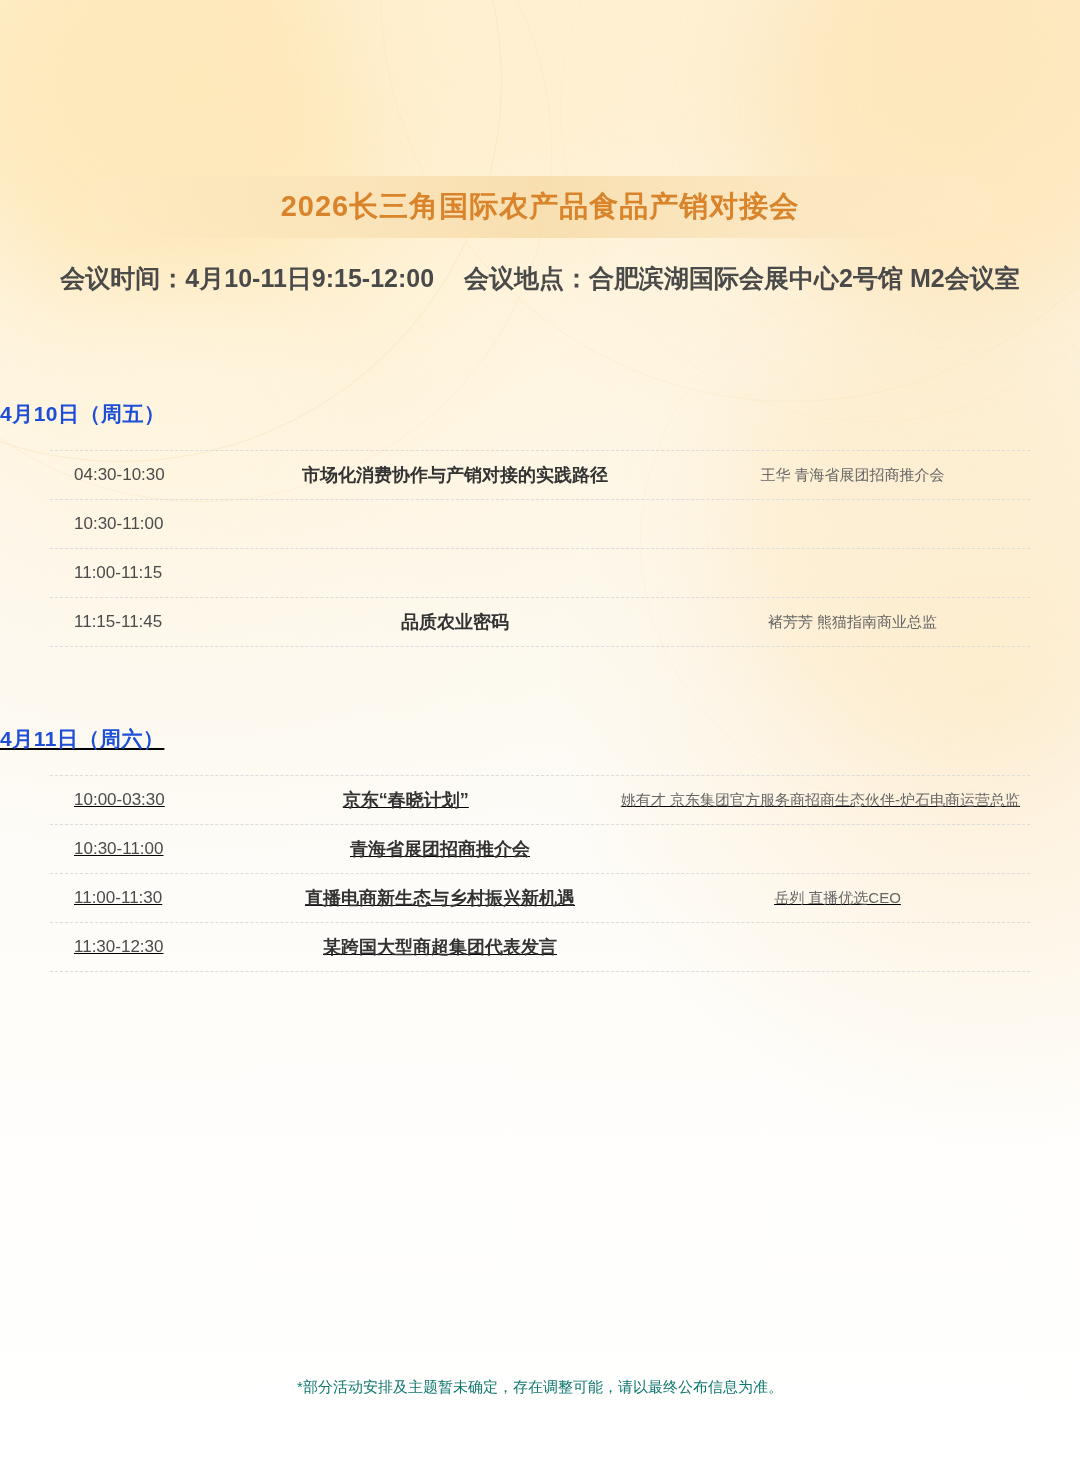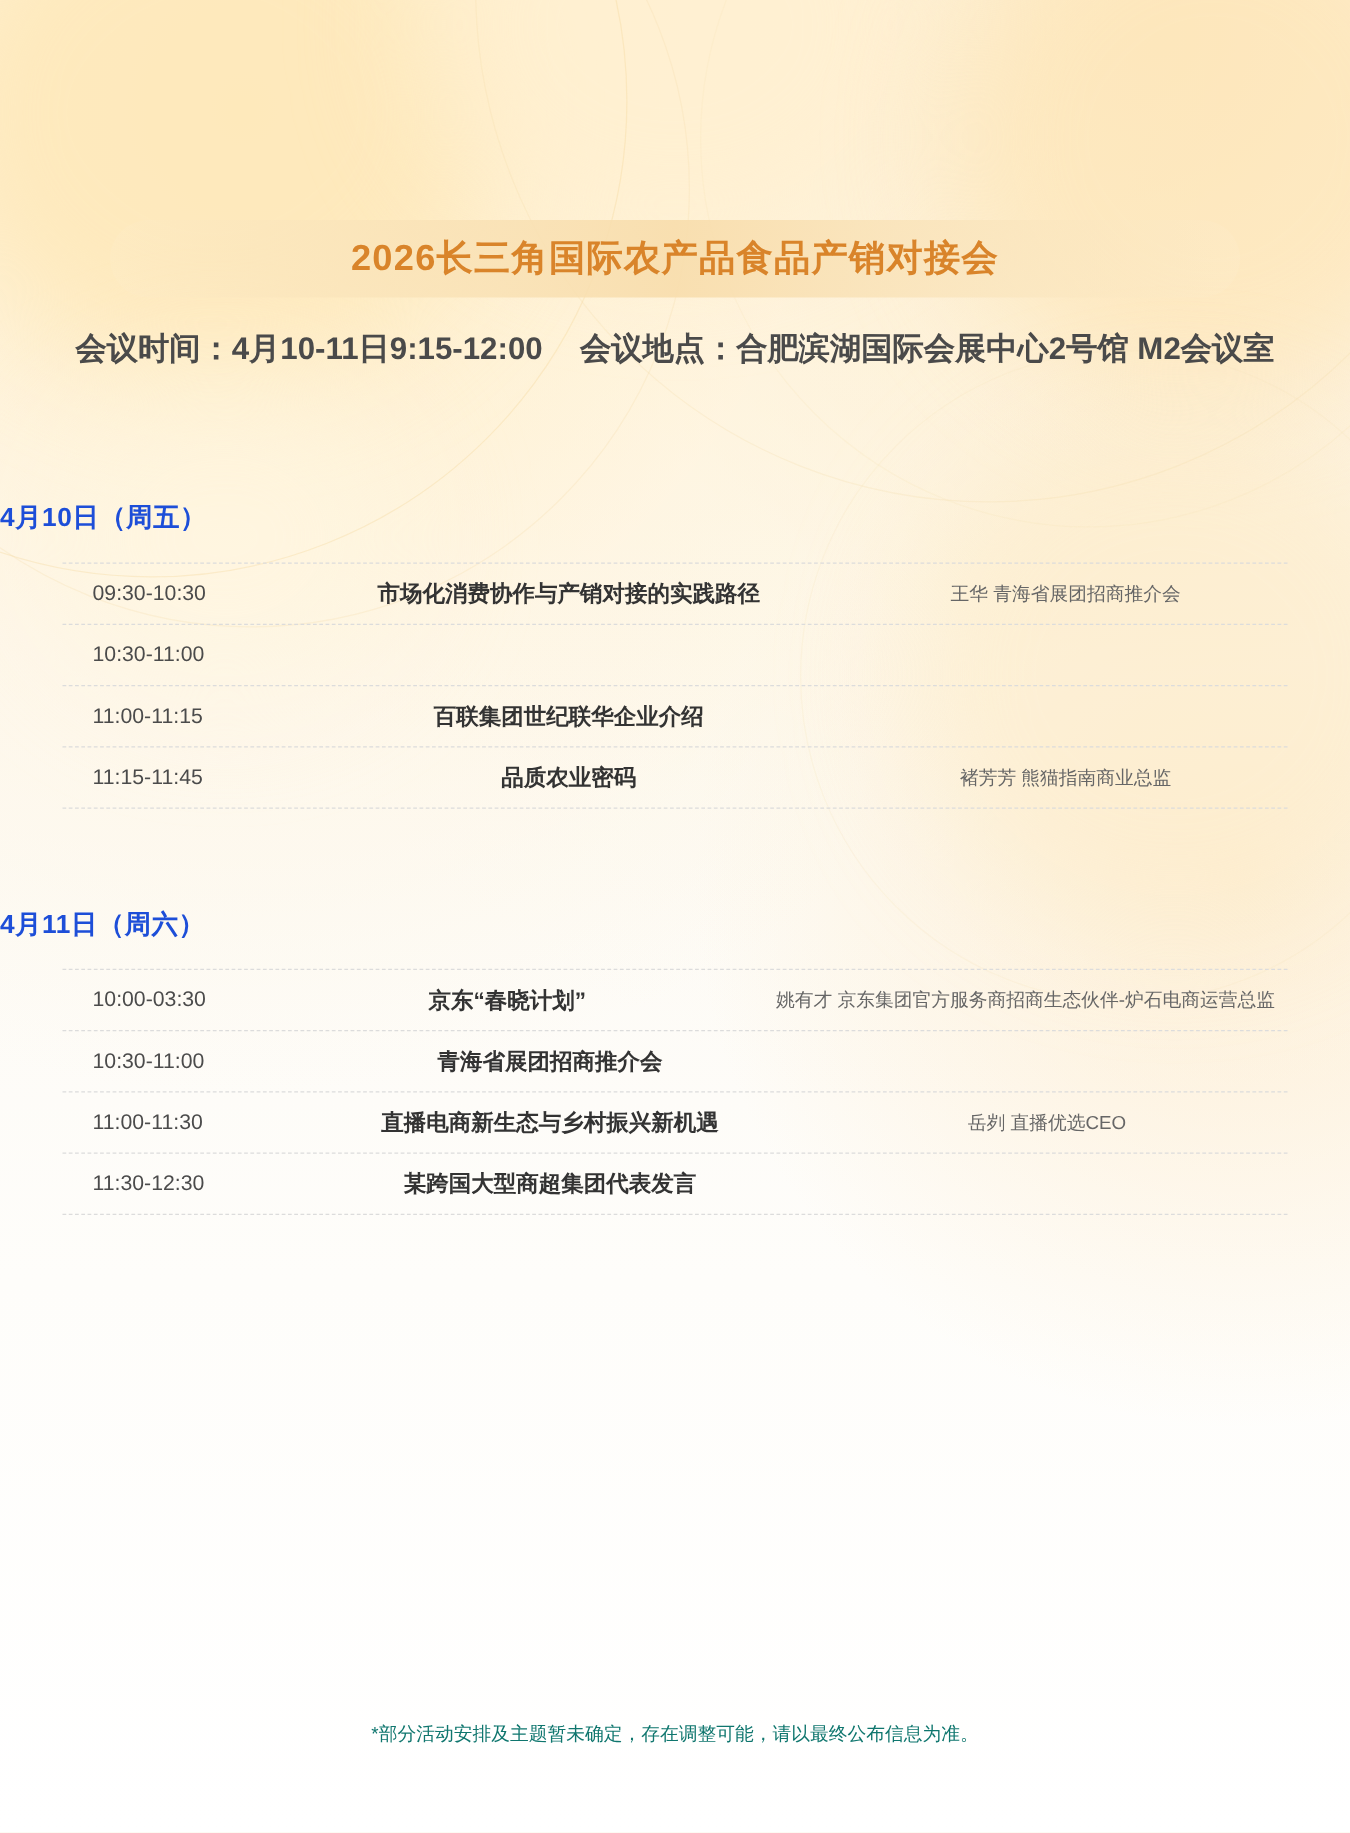--- a/index.html
+++ b/index.html
@@ -183,42 +183,41 @@
     <span class="meta-gap"></span>
     <span>会议地点：合肥滨湖国际会展中心2号馆 M2会议室</span>
   </div>
 
   <div class="schedule">
 
     <div class="day-block">
       <div class="day-head">4月10日（周五）</div>
       <div class="rows">
         <div class="row">
-          <div class="row-time">09:30-10:30</div>
+          <div class="row-time">04:30-10:30</div>
           <div class="row-topic">市场化消费协作与产销对接的实践路径</div>
           <div class="row-speaker">王华 青海省展团招商推介会</div>
         </div>
         <div class="row">
           <div class="row-time">10:30-11:00</div>
           <div class="row-speaker"></div>
         </div>
         <div class="row">
           <div class="row-time">11:00-11:15</div>
-          <div class="row-topic">百联集团世纪联华企业介绍</div>
           <div class="row-speaker"></div>
         </div>
         <div class="row">
           <div class="row-time">11:15-11:45</div>
           <div class="row-topic">品质农业密码</div>
           <div class="row-speaker">褚芳芳 熊猫指南商业总监</div>
         </div>
       </div>
     </div>
 
-    <div class="day-block day2-wrap" style="margin-top:78px;">
+    <div class="day-block day2-wrap" style="margin-top:78px;text-decoration:underline;">
       <div class="day-head">4月11日（周六）</div>
       <div class="rows">
         <div class="row">
           <div class="row-time">10:00-03:30</div>
           <div class="row-topic">京东“春晓计划”</div>
           <div class="row-speaker">姚有才 京东集团官方服务商招商生态伙伴-炉石电商运营总监</div>
         </div>
         <div class="row">
           <div class="row-time">10:30-11:00</div>
           <div class="row-topic">青海省展团招商推介会</div>

